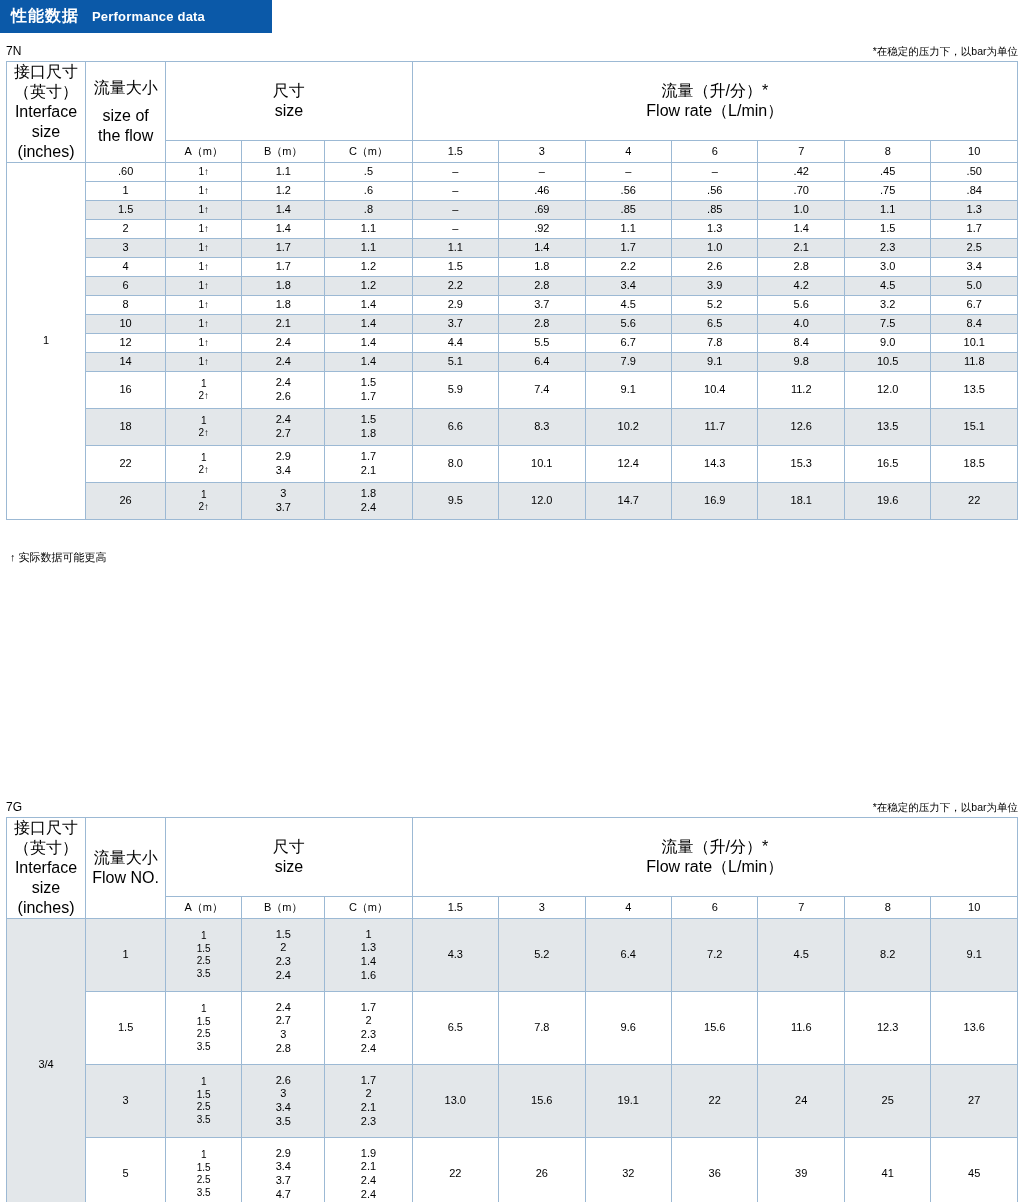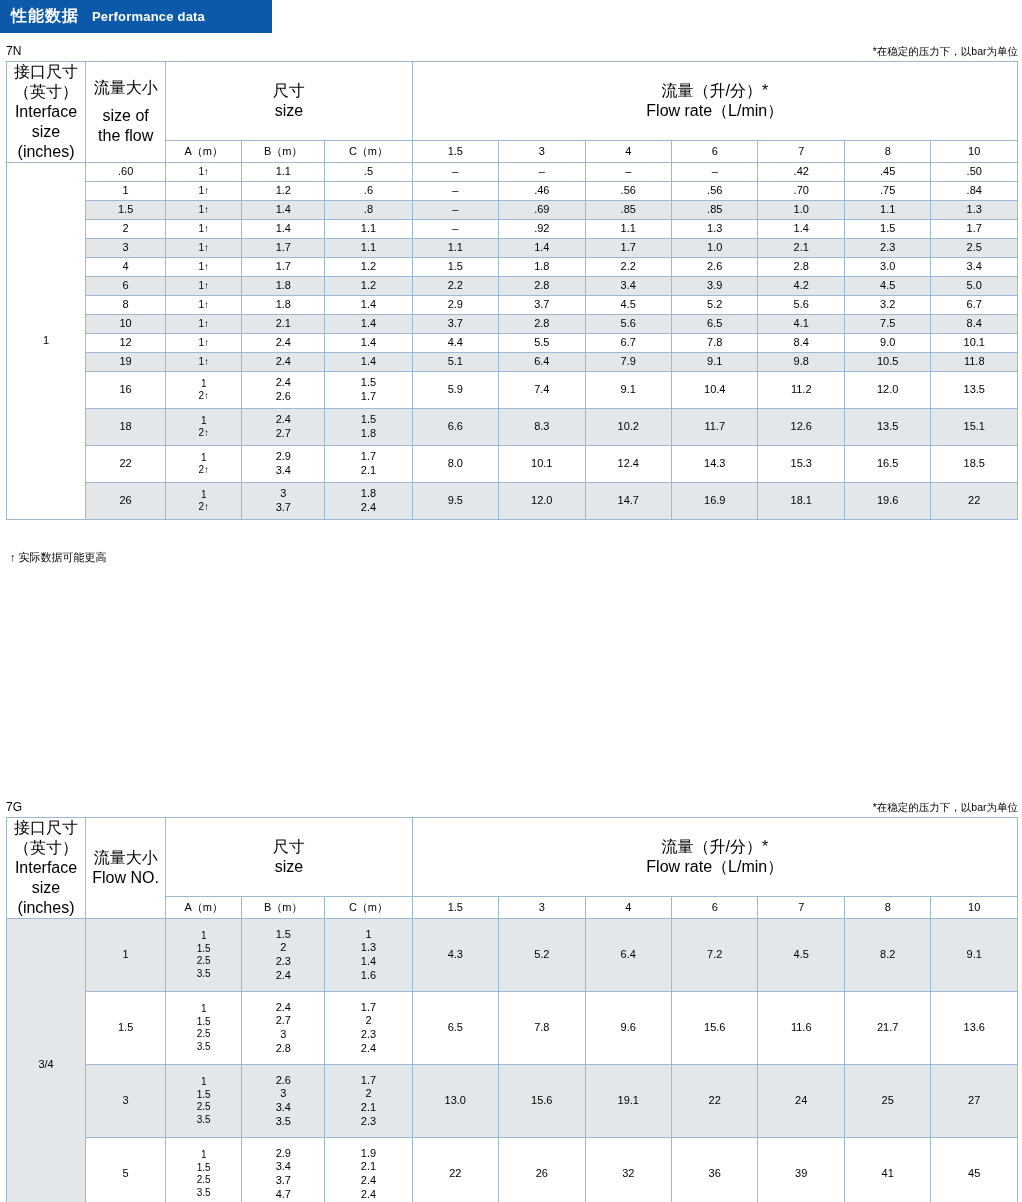--- a/index.html
+++ b/index.html
@@ -355,21 +355,21 @@
           <td class="multi">
             <span style="display:block">2.1</span>
           </td>
           <td class="multi">
             <span style="display:block">1.4</span>
           </td>
           <td>3.7</td>
           <td>2.8</td>
           <td>5.6</td>
           <td>6.5</td>
-          <td>4.1</td>
+          <td>4.0</td>
           <td>7.5</td>
           <td>8.4</td>
         </tr>
         <tr>
           <td style="height: 18px;">12</td>
           <td class="multi arrow">
             <span style="display:block">1↑</span>
           </td>
           <td class="multi">
             <span style="display:block">2.4</span>
@@ -379,21 +379,21 @@
           </td>
           <td>4.4</td>
           <td>5.5</td>
           <td>6.7</td>
           <td>7.8</td>
           <td>8.4</td>
           <td>9.0</td>
           <td>10.1</td>
         </tr>
         <tr class="shade">
-          <td style="height: 18px;">19</td>
+          <td style="height: 18px;">14</td>
           <td class="multi arrow">
             <span style="display:block">1↑</span>
           </td>
           <td class="multi">
             <span style="display:block">2.4</span>
           </td>
           <td class="multi">
             <span style="display:block">1.4</span>
           </td>
           <td>5.1</td>
@@ -601,21 +601,21 @@
             <span style="display:block">1.7</span>
             <span style="display:block">2</span>
             <span style="display:block">2.3</span>
             <span style="display:block">2.4</span>
           </td>
           <td>6.5</td>
           <td>7.8</td>
           <td>9.6</td>
           <td>15.6</td>
           <td>11.6</td>
-          <td>21.7</td>
+          <td>12.3</td>
           <td>13.6</td>
         </tr>
         <tr class="shade">
           <td style="height: 72px;">3</td>
           <td class="multi arrow">
             <span style="display:block">1</span>
             <span style="display:block">1.5</span>
             <span style="display:block">2.5</span>
             <span style="display:block">3.5</span>
           </td>

